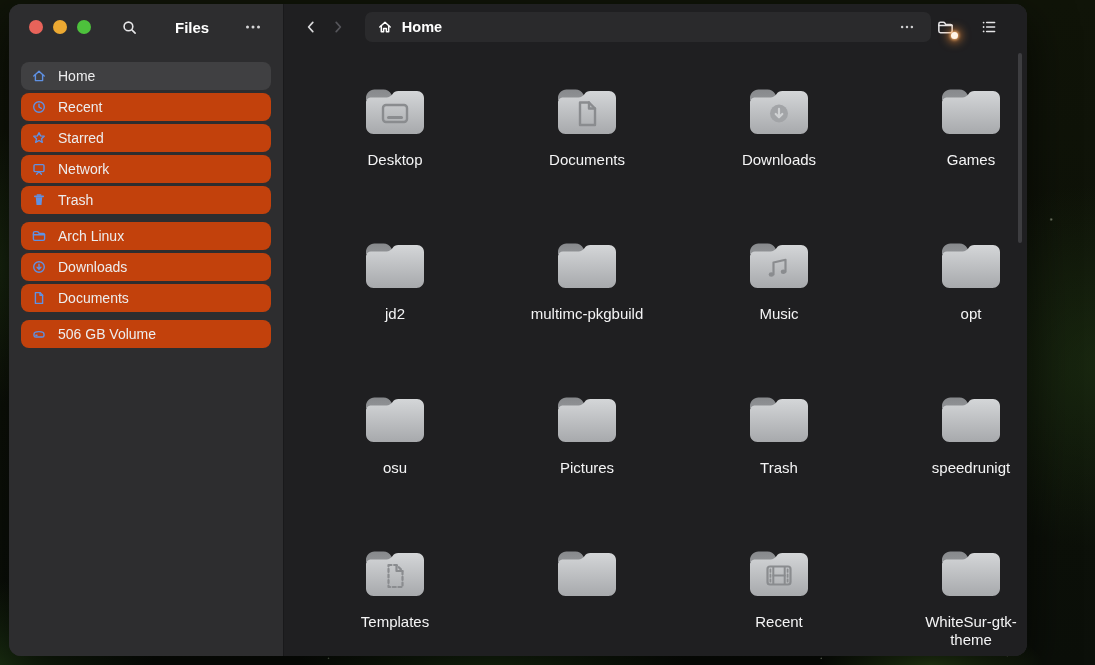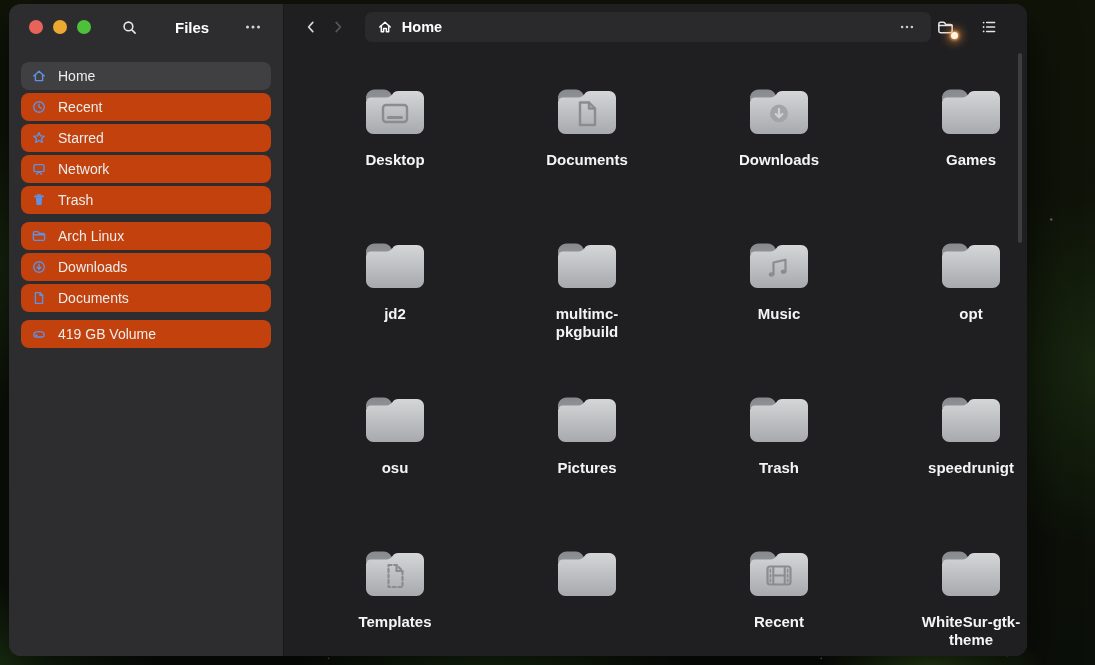--- a/index.html
+++ b/index.html
@@ -60,21 +60,21 @@
   .headerbar{height:46px;flex:0 0 46px;display:flex;align-items:center;padding:0 24px 0 14px;}
   .nav-btn{width:28px;height:28px;}
   .pathbar{width:588px;height:30px;margin-left:13px;border-radius:7px;background:#2a2a2c;
     display:flex;align-items:center;gap:9px;padding:0 12px;box-sizing:border-box;}
   .pathbar .lbl{color:#ffffff;font-weight:700;font-size:14.5px;}
   .path-menu{margin-left:auto;width:24px;height:24px;}
   .hdr-actions{margin-left:auto;display:flex;gap:16px;align-items:center;}
   .newtab-btn{position:relative;}
   .cursor-dot{position:absolute;right:1px;bottom:2px;width:7px;height:7px;border-radius:50%;
     background:#fff3e6;box-shadow:0 0 9px 4px rgba(255,150,60,.55),0 0 3px 1px rgba(255,200,140,.9);}
-  .content{flex:1;position:relative;overflow:hidden;font-weight:bold;}
+  .content{flex:1;position:relative;overflow:hidden;}
   .grid{display:grid;grid-template-columns:repeat(4,192px);grid-auto-rows:154px;
     padding:34px 0 0 15px;}
   .cell{display:flex;flex-direction:column;align-items:center;cursor:default;}
   .f-icon{width:68px;height:54px;}
   .cell .name{margin-top:13px;max-width:124px;text-align:center;color:#f4f4f5;
     font-size:15px;line-height:18px;word-break:normal;overflow-wrap:break-word;}
   .gi-emblems g{display:none;}
   .emb-desktop .em-desktop{display:inline;}
   .emb-document .em-document{display:inline;}
   .emb-download .em-download{display:inline;}
@@ -401,21 +401,21 @@
         </ul>
       <ul class="s-group">
 
           <li class="s-item ic-drive">
             <svg class="s-ic" viewBox="0 0 16 16" fill="none" stroke="#5f91e4" stroke-width="1.4" stroke-linecap="round" stroke-linejoin="round">
               <g class="g-drive">
                 <path d="M3 8.2 C3 6.4 5.2 5.6 8 5.6 C10.8 5.6 13 6.4 13 8.2 V9.4 C13 10.4 12.2 11 11.2 11 H4.8 C3.8 11 3 10.4 3 9.4 Z"></path>
                 <path d="M4.8 9.3 H7.4" stroke-dasharray="1.2 1.4"></path>
               </g>
             </svg>
-            <span class="lbl">419 GB Volume</span>
+            <span class="lbl">506 GB Volume</span>
           </li>
         </ul>
     </div>
   </div>
 
   <div class="main">
     <div class="headerbar">
       <button class="icon-btn nav-btn">
         <span>
           <svg width="16" height="16" viewBox="0 0 16 16" fill="none" stroke="#d9d9db" stroke-width="1.7" stroke-linecap="round" stroke-linejoin="round">

